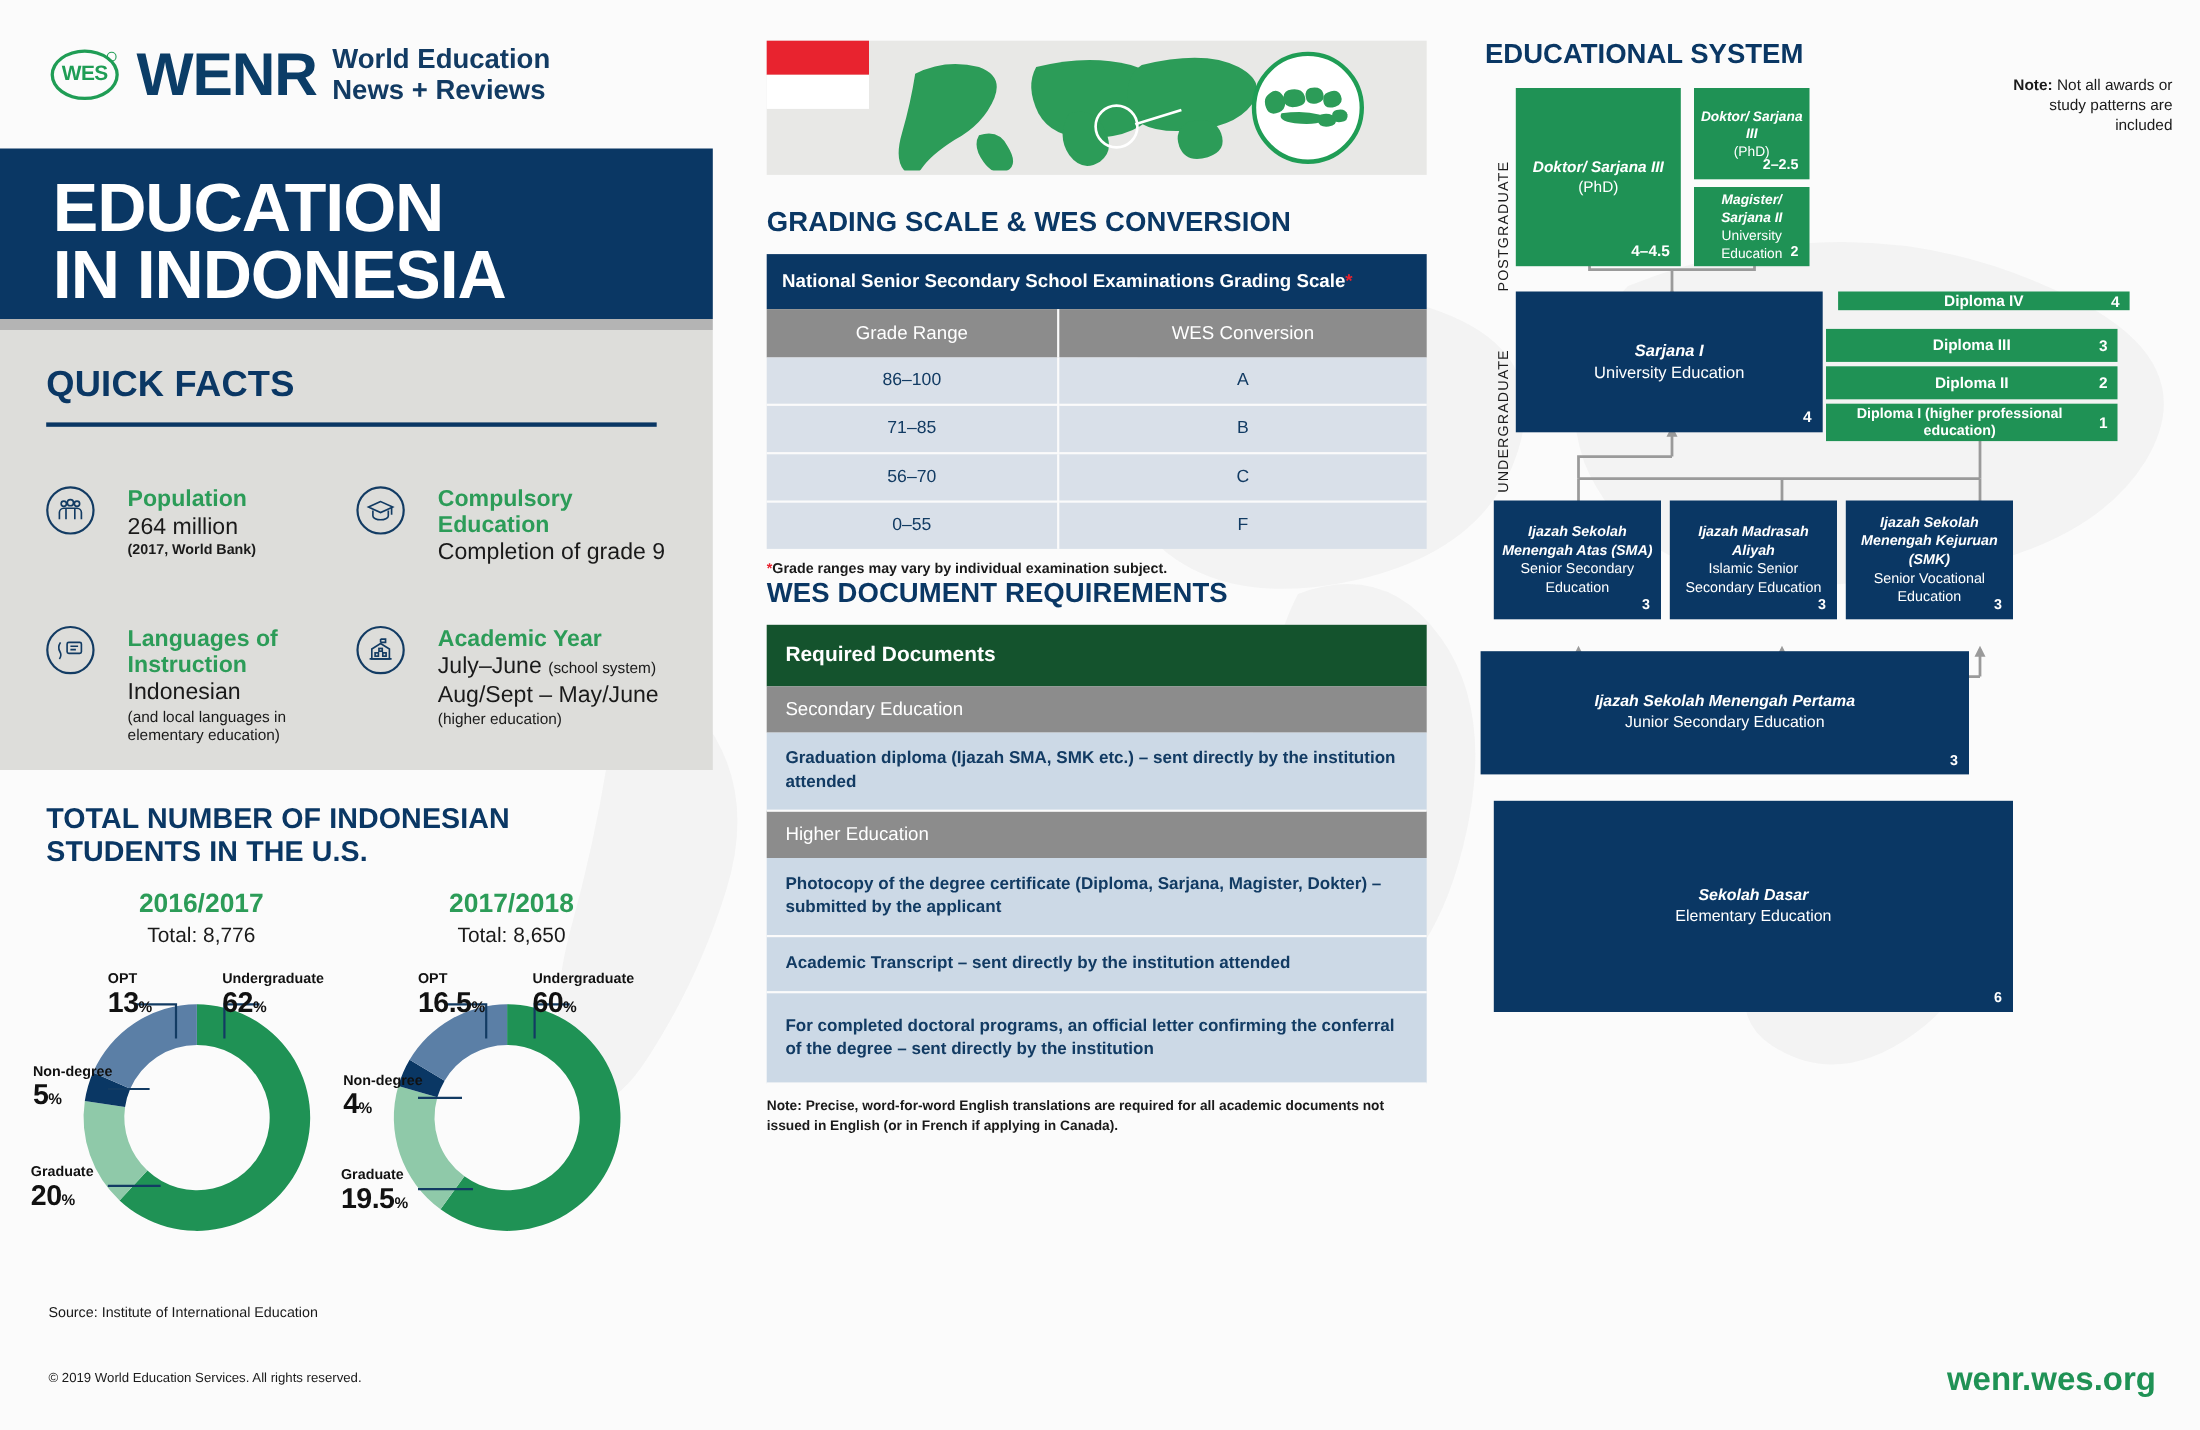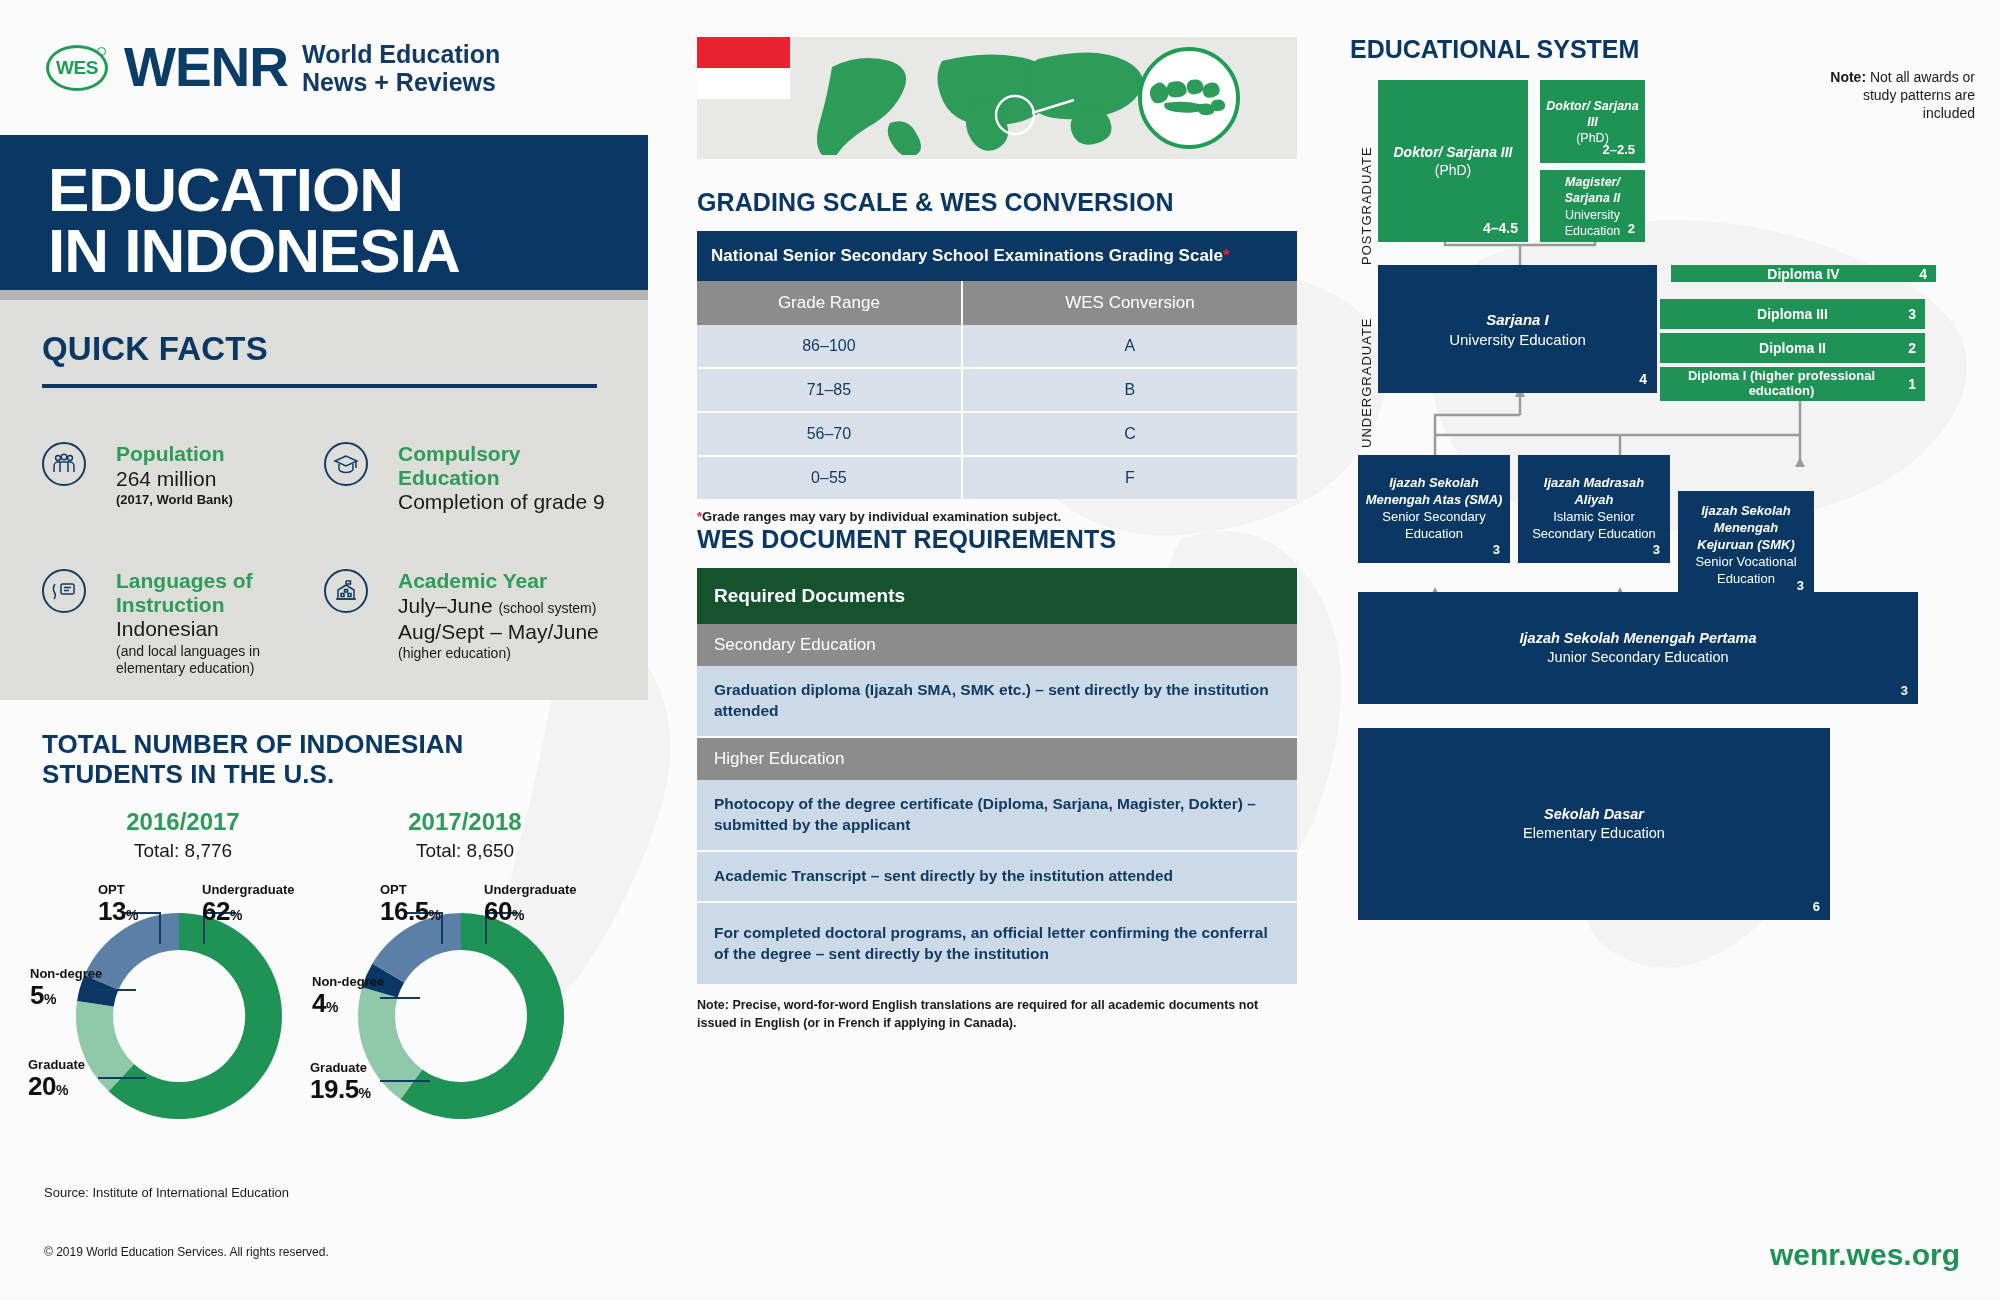--- a/index.html
+++ b/index.html
@@ -494,26 +494,26 @@
     </div>
 
     <div class="bbox" style="left:13px;top:455px;width:152px;height:108px;">
       <div class="boxtxt" style="font-size:13px"><i>Ijazah Sekolah Menengah Atas (SMA)</i><span>Senior Secondary Education</span></div>
       <div class="yrs" style="font-size:13px">3</div>
     </div>
     <div class="bbox" style="left:173px;top:455px;width:152px;height:108px;">
       <div class="boxtxt" style="font-size:13px"><i>Ijazah Madrasah Aliyah</i><span>Islamic Senior Secondary Education</span></div>
       <div class="yrs" style="font-size:13px">3</div>
     </div>
-    <div class="bbox" style="left:333px;top:455px;width:136px;height:108px;margin-top:36px;">
+    <div class="bbox" style="left:333px;top:455px;width:152px;height:108px;">
       <div class="boxtxt" style="font-size:13px"><i>Ijazah Sekolah Menengah Kejuruan (SMK)</i><span>Senior Vocational Education</span></div>
       <div class="yrs" style="font-size:13px">3</div>
     </div>
 
-    <div class="bbox" style="left:13px;top:592px;width:560px;height:112px;">
+    <div class="bbox" style="left:1px;top:592px;width:444px;height:112px;">
       <div class="boxtxt" style="font-size:14.5px"><i>Ijazah Sekolah Menengah Pertama</i><span>Junior Secondary Education</span></div>
       <div class="yrs" style="font-size:13px">3</div>
     </div>
 
     <div class="bbox" style="left:13px;top:728px;width:472px;height:192px;">
       <div class="boxtxt" style="font-size:14.5px"><i>Sekolah Dasar</i><span>Elementary Education</span></div>
       <div class="yrs" style="font-size:13px">6</div>
     </div>
   </div>
 

